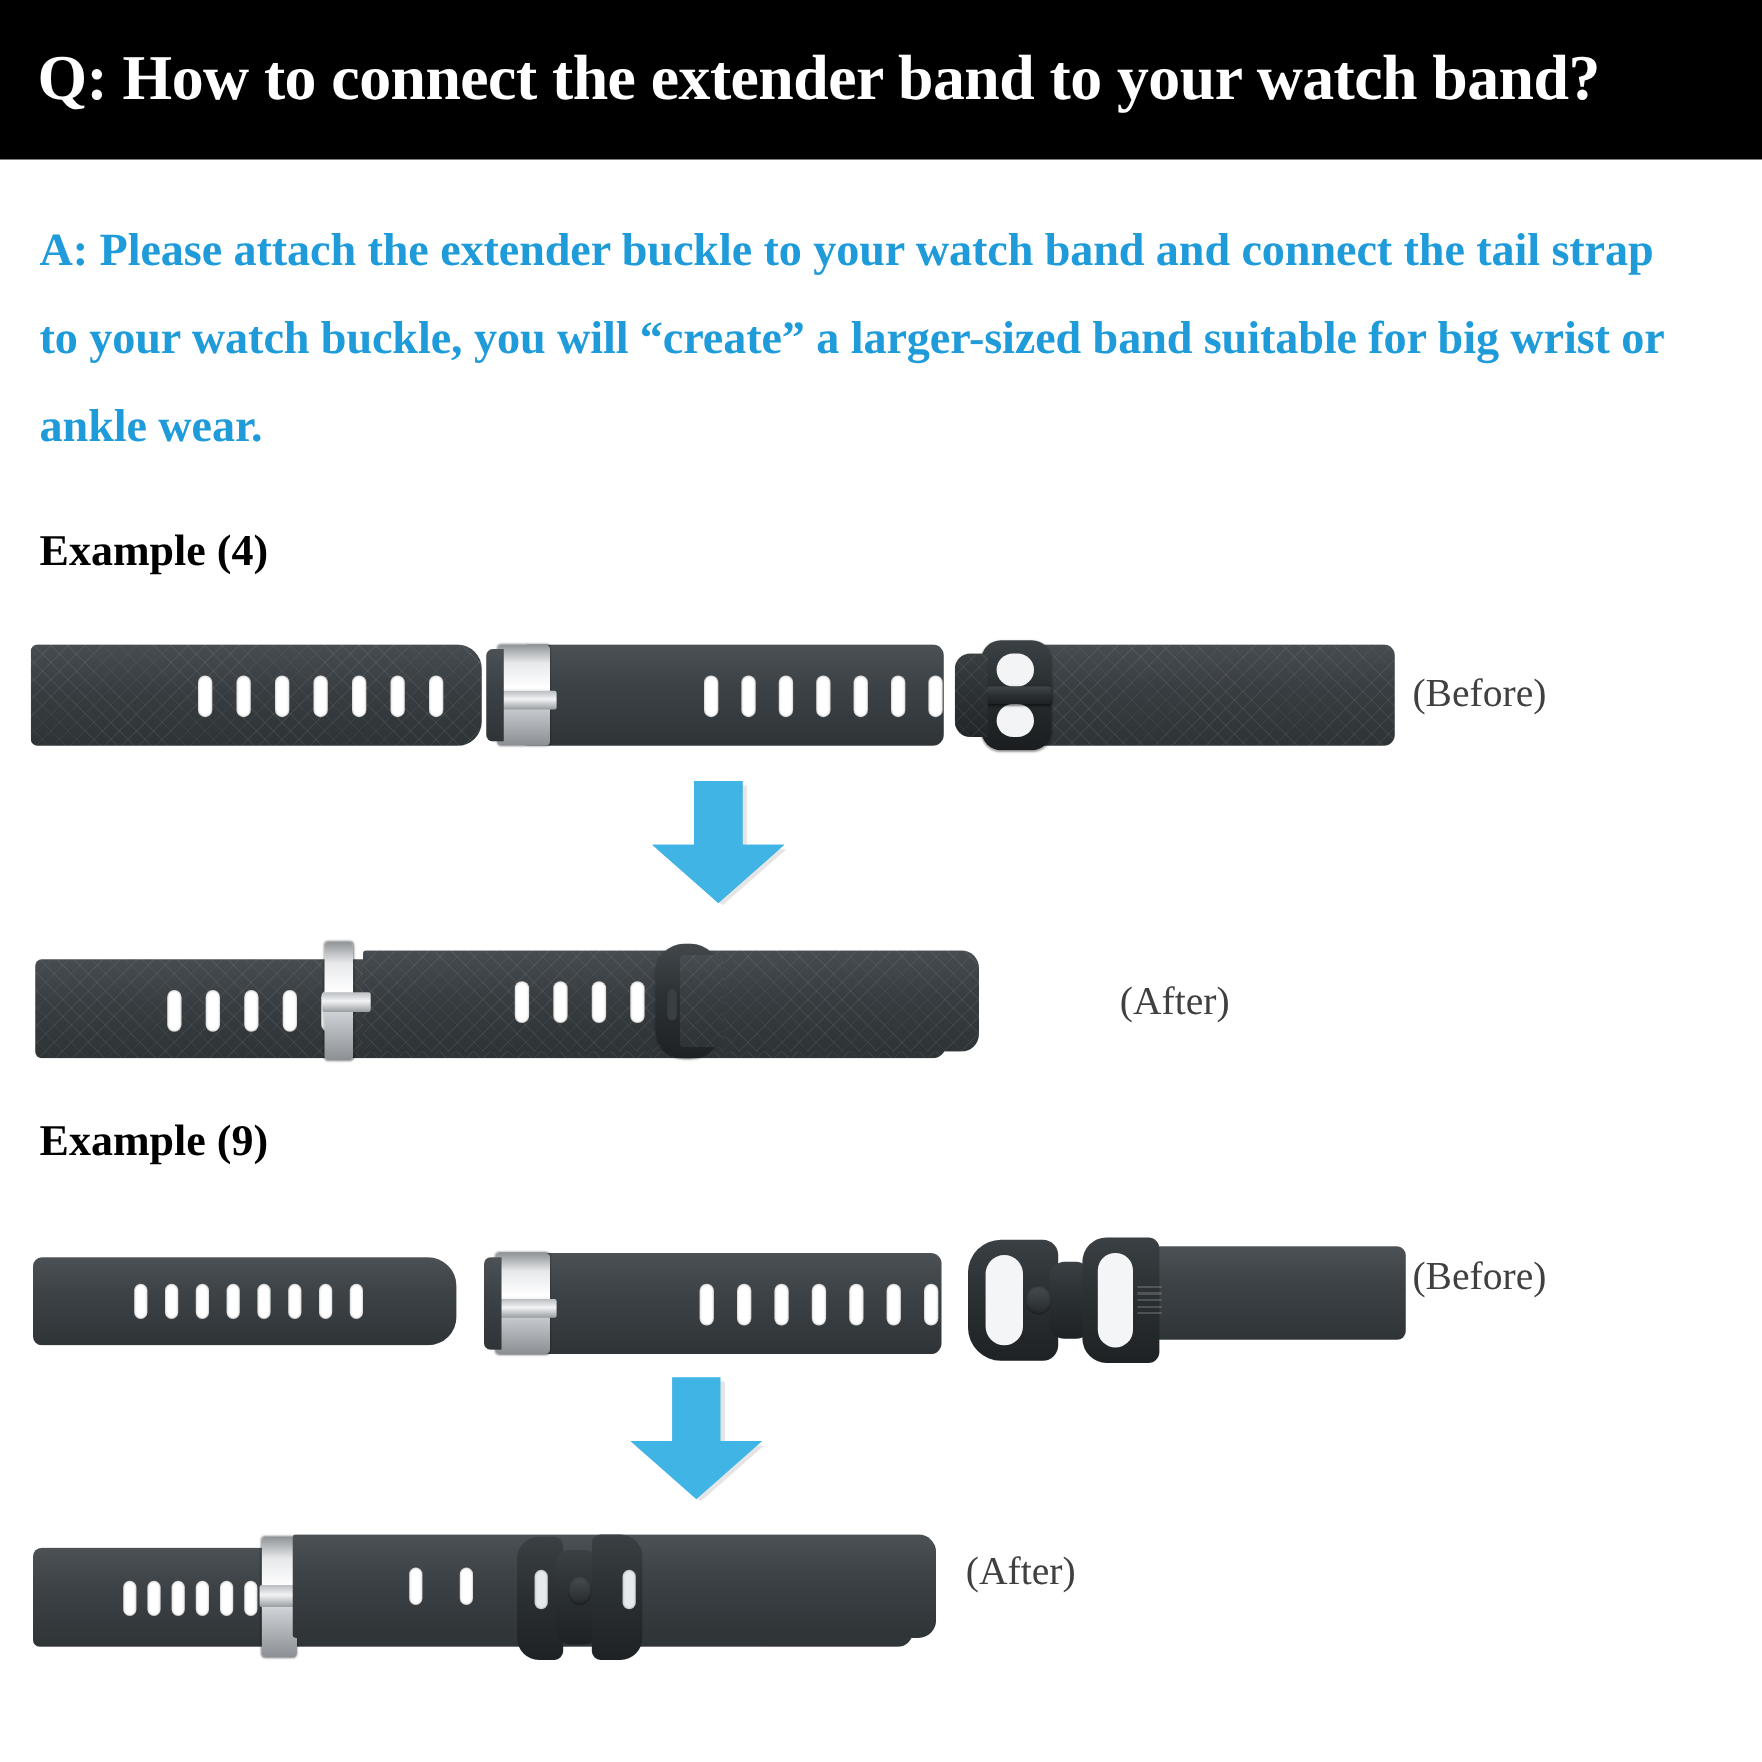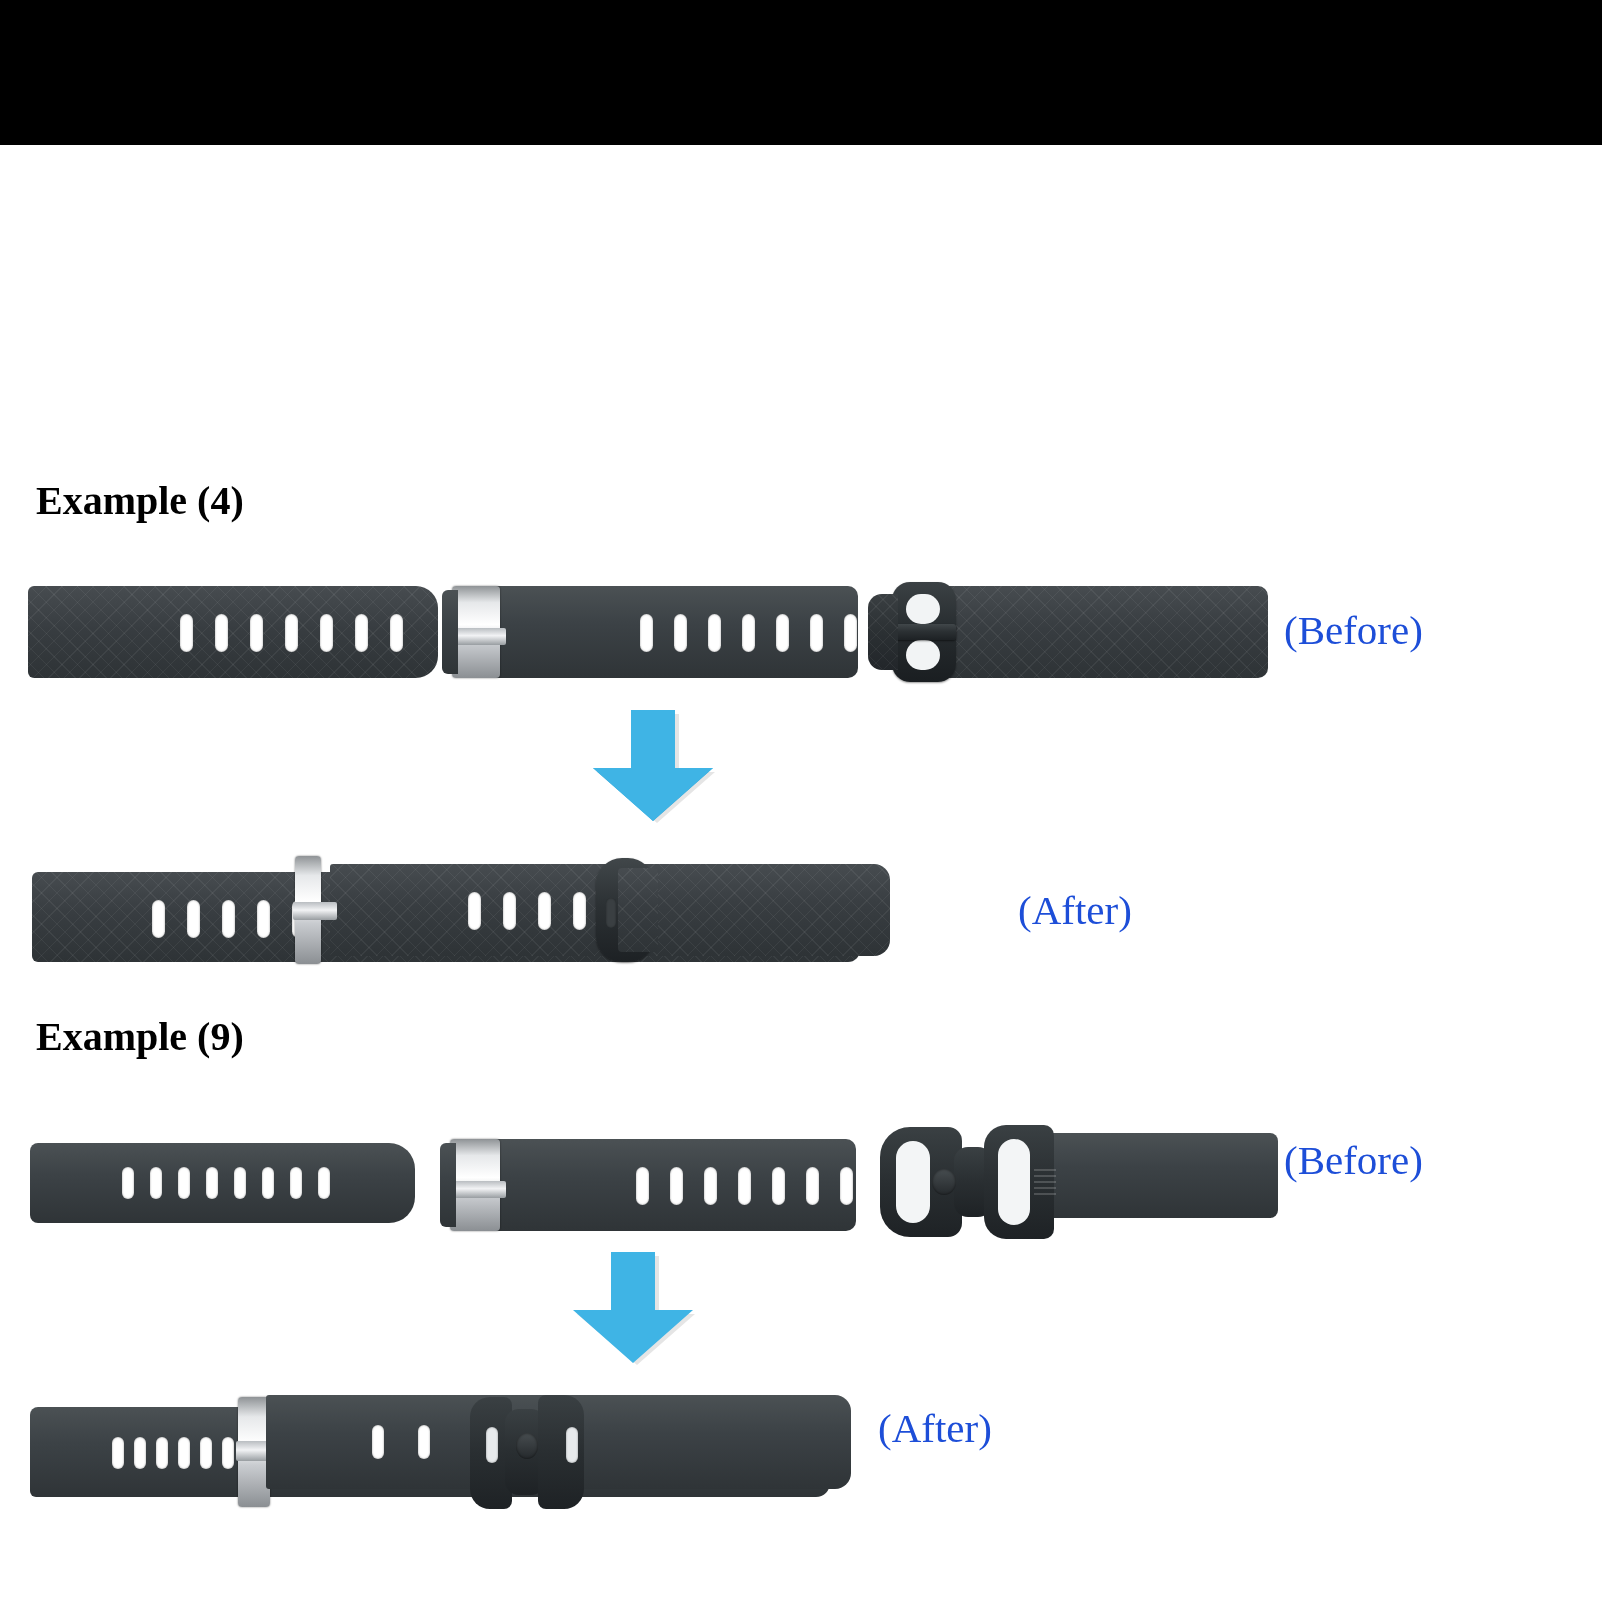--- a/index.html
+++ b/index.html
@@ -62,24 +62,24 @@
     font-size: 40px;
     line-height: 46px;
     white-space: nowrap;
   }
   #example-1-label { left: 36px; top: 478px; }
   #example-2-label { left: 36px; top: 1014px; }
 
   
   .state-caption {
     position: absolute;
-    color: #1d4ed8;
+    color: #404040;
     font-family: "Liberation Serif", "DejaVu Serif", serif;
     font-weight: normal;
-    font-size: 41px;
+    font-size: 36px;
     line-height: 60px;
     white-space: nowrap;
   }
   #caption-before-1 { left: 1284px; top: 600px; }
   #caption-after-1  { left: 1018px; top: 880px; }
   #caption-before-2 { left: 1284px; top: 1130px; }
   #caption-after-2  { left: 878px;  top: 1398px; }
 
   
   .down-arrow {
@@ -187,21 +187,23 @@
       repeating-linear-gradient(0deg, rgba(255,255,255,0.5) 0 2px, rgba(0,0,0,0) 2px 6px);
   }
   .tip-round { border-radius: 0 26px 26px 0; }
 </style>
 </head>
 <body>
 
 <div id="page">
 
   <div id="header-bar"></div>
-
+  <div id="header-title">Q: How to connect the extender band to your watch band?</div>
+
+  <div id="answer-text">A: Please attach the extender buckle to your watch band and connect the tail strap to your watch buckle, you will “create” a larger-sized band suitable for big wrist or ankle wear.</div>
 
   <div class="example-label" id="example-1-label">Example (4)</div>
 
   <div class="photo-row" id="row-before-1">
 
     <div class="band textured tip-round" style="left:28px; top:26px; width:410px; height:92px; border-radius:6px 22px 22px 6px;">
       <div class="hole" style="left:152px; top:28px; width:13px; height:38px;"></div>
       <div class="hole" style="left:187px; top:28px; width:13px; height:38px;"></div>
       <div class="hole" style="left:222px; top:28px; width:13px; height:38px;"></div>
       <div class="hole" style="left:257px; top:28px; width:13px; height:38px;"></div>

